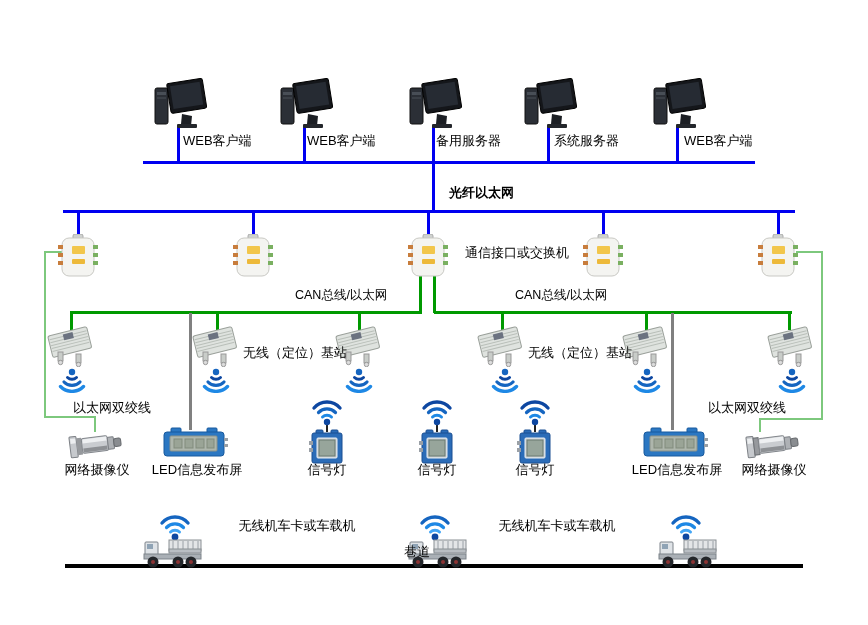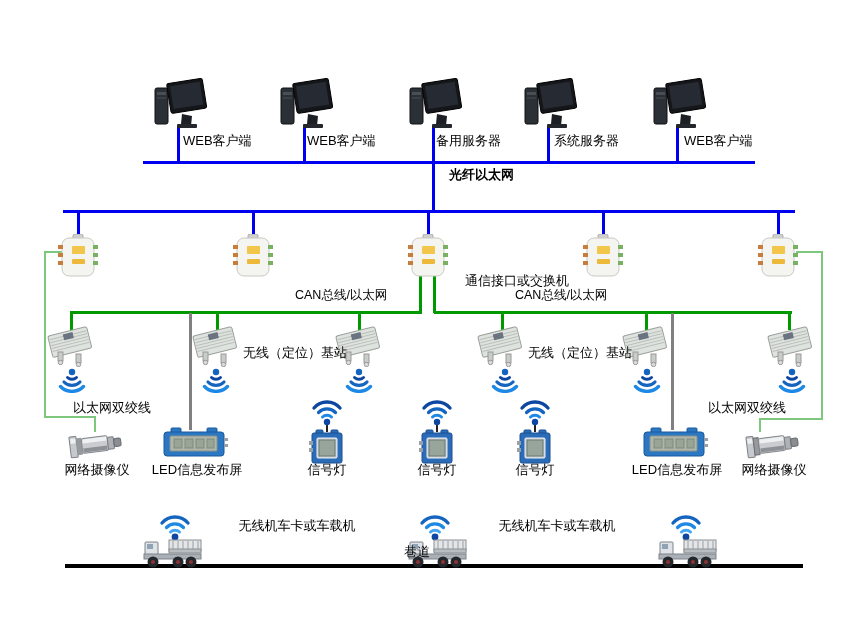--- a/index.html
+++ b/index.html
@@ -137,21 +137,21 @@
         <rect x="25" y="48" width="20" height="4" rx="1" fill="#23262b"></rect>
       </svg>
   </div>
 
   <span class="lbl" style="left:183px;top:133px;">WEB客户端</span>
   <span class="lbl" style="left:307px;top:133px;">WEB客户端</span>
   <span class="lbl" style="left:436px;top:133px;">备用服务器</span>
   <span class="lbl" style="left:554px;top:133px;">系统服务器</span>
   <span class="lbl" style="left:684px;top:133px;">WEB客户端</span>
 
-  <span class="lbl bold" style="left:449px;top:167px;">光纤以太网</span>
+  <span class="lbl bold" style="left:449px;top:185px;">光纤以太网</span>
 
   <div class="icon" style="left:58px;top:234px;">
     <svg width="40" height="44" viewBox="0 0 40 44">
         <rect x="15" y="0" width="10" height="6" rx="2" fill="#cfd2cf" stroke="#aaa"></rect>
         <rect x="4" y="4" width="32" height="38" rx="7" fill="#f4f4f1" stroke="#c9c9c4"></rect>
         <rect x="0" y="11" width="5" height="4" fill="#c87d3c"></rect>
         <rect x="0" y="19" width="5" height="4" fill="#c87d3c"></rect>
         <rect x="0" y="27" width="5" height="4" fill="#c87d3c"></rect>
         <rect x="35" y="11" width="5" height="4" fill="#7ab061"></rect>
         <rect x="35" y="19" width="5" height="4" fill="#7ab061"></rect>
@@ -209,21 +209,21 @@
         <rect x="0" y="11" width="5" height="4" fill="#c87d3c"></rect>
         <rect x="0" y="19" width="5" height="4" fill="#c87d3c"></rect>
         <rect x="0" y="27" width="5" height="4" fill="#c87d3c"></rect>
         <rect x="35" y="11" width="5" height="4" fill="#7ab061"></rect>
         <rect x="35" y="19" width="5" height="4" fill="#7ab061"></rect>
         <rect x="35" y="27" width="5" height="4" fill="#7ab061"></rect>
         <rect x="14" y="12" width="13" height="8" rx="1" fill="#f2c64b"></rect>
         <rect x="14" y="25" width="13" height="5" rx="1" fill="#edb93a"></rect>
       </svg>
   </div>
-  <span class="lbl" style="left:465px;top:245px;margin-top:28px;">通信接口或交换机</span>
+  <span class="lbl" style="left:465px;top:245px;">通信接口或交换机</span>
 
   <span class="lbl" style="left:295px;top:288px;font-size:12.5px;">CAN总线/以太网</span>
   <span class="lbl" style="left:515px;top:288px;font-size:12.5px;">CAN总线/以太网</span>
 
   <div class="icon" style="left:45px;top:325px;">
     <svg width="50" height="42" viewBox="0 0 50 42">
         <g transform="rotate(-14 25 18)">
           <rect x="5" y="6" width="40" height="22" rx="2" fill="#dfe3df" stroke="#9aa09a"></rect>
           <line x1="6" y1="10" x2="44" y2="10" stroke="#b9bfb9"></line>
           <line x1="6" y1="13" x2="44" y2="13" stroke="#b9bfb9"></line>

